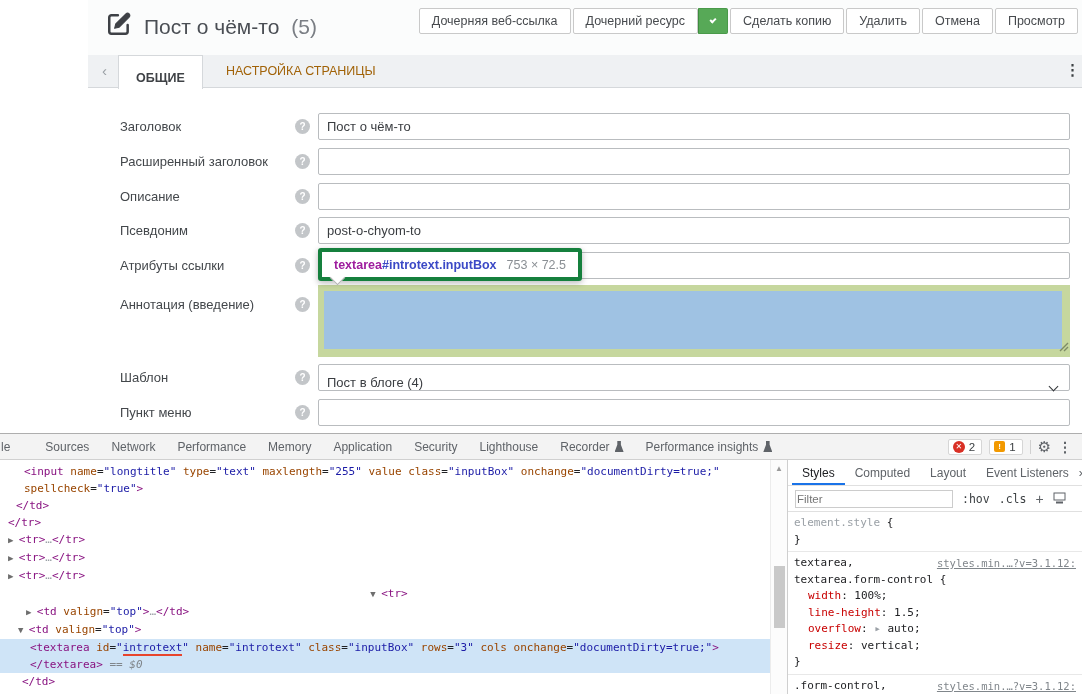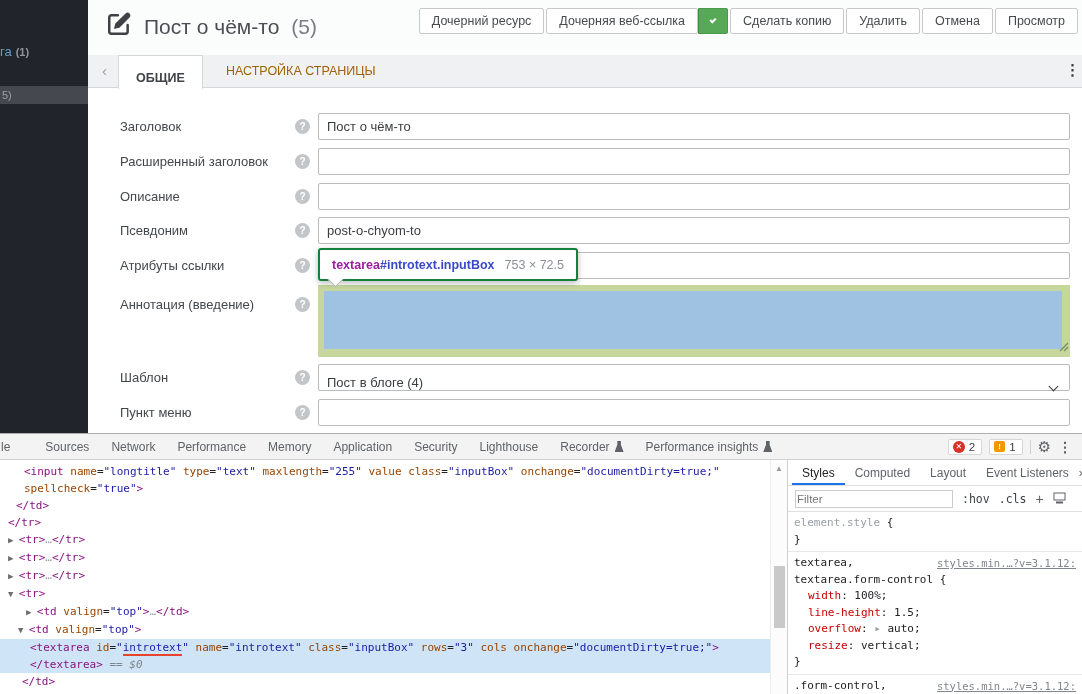--- a/index.html
+++ b/index.html
@@ -33,21 +33,21 @@
   .flabel { position:absolute; left:32px; font-size:13px; color:#43474b; white-space:nowrap; }
   .q { position:absolute; left:207px; width:15px; height:15px; border-radius:50%; background:#c3c6c9; color:#fff; font-size:10px; font-weight:bold; text-align:center; line-height:15px; }
   .inp { position:absolute; left:230px; width:752px; height:27px; border:1px solid #b9bcbf; border-radius:2px; padding:0 8px; font-size:13px; color:#3a3d41; font-family:"Liberation Sans",sans-serif; background:#fff; }
   .sel-box { position:absolute; left:230px; width:752px; height:27px; border:1px solid #b9bcbf; border-radius:2px; padding:0 12px 0 8px; font-size:13px; color:#3a3d41; background:#fff; display:flex; align-items:flex-end; justify-content:space-between; }
   .chevb { width:7px; height:7px; border:solid #33363a; border-width:0 1.6px 1.6px 0; transform:rotate(45deg); margin-top:-4px; }
 
   .hl { position:absolute; left:230px; top:197px; width:752px; height:72px; background:#c6d79e; }
   .hl-in { position:absolute; left:6px; top:6px; right:8px; bottom:8px; background:#9fc2e3; }
   .rz { position:absolute; right:1px; bottom:1px; }
 
-  .tt { position:absolute; left:230px; top:160px; height:33px; background:#fff; border:2px solid #15803d; border-radius:3px; box-shadow:0 2px 6px rgba(0,0,0,.28); display:flex; align-items:center; padding:0 12px; gap:10px; z-index:6; font-size:12.5px; font-weight:bold; white-space:nowrap; }
+  .tt { position:absolute; left:230px; top:160px; height:33px; background:#fff; border:4px solid #15803d; border-radius:3px; box-shadow:0 2px 6px rgba(0,0,0,.28); display:flex; align-items:center; padding:0 12px; gap:10px; z-index:6; font-size:12.5px; font-weight:bold; white-space:nowrap; }
   .tt:after { content:""; position:absolute; left:10px; bottom:-6px; width:10px; height:10px; background:#fff; border-right:1px solid #b3b3b3; border-bottom:1px solid #b3b3b3; transform:rotate(45deg); }
   .tt-tag { color:#9e1d9e; } .tt-sel { color:#3b49c6; } .tt-dim { color:#8a8f94; font-weight:normal; }
 
   
   .devtools { position:absolute; left:0; top:433px; width:1082px; height:261px; background:#fff; border-top:1px solid #aeaeae; }
   .dt-bar { height:26px; background:#f3f3f3; border-bottom:1px solid #d0d0d0; display:flex; align-items:center; }
   .dt-tab { font-size:12px; color:#5f6368; margin:0 11px; white-space:nowrap; display:flex; align-items:center; gap:5px; }
   .dt-tab:first-child { margin-left:1px; margin-right:24px; }
   .flask { display:inline-block; width:9px; height:11px; background:#5f6368; clip-path:polygon(30% 0,70% 0,70% 35%,100% 100%,0 100%,30% 35%); }
   .dt-right { margin-left:auto; display:flex; align-items:center; gap:7px; padding-right:10px; }
@@ -84,37 +84,33 @@
   .sblock { border-bottom:1px solid #e8e8e8; padding:3px 6px; }
   .sl { white-space:nowrap; }
   .slink { float:right; color:#80868b; text-decoration:underline; font-size:10.5px; }
   .tk-prop { color:#c80000; }
 </style>
 </head>
 <body>
 
 <div class="canvas">
 
-  <div class="sidebar">
-    <div class="sb-item"><span>га</span><span class="cnt">(1)</span></div>
-    <div class="sb-sel">5)</div>
-  </div>
 
   <div class="header">
     <div class="title">
       <span><svg width="26" height="26" viewBox="0 0 24 24" fill="none" stroke="#3e4146" stroke-width="2.3" stroke-linecap="round" stroke-linejoin="round">
             <path d="M11 4H5a2 2 0 0 0-2 2v13a2 2 0 0 0 2 2h13a2 2 0 0 0 2-2v-6"></path>
             <path d="M18.4 2.6a2.1 2.1 0 0 1 3 3L12 15l-4 1 1-4z" fill="#3e4146" stroke-width="1"></path>
           </svg></span>
       <span>Пост о чём-то</span>
       <span class="tid">(5)</span>
     </div>
     <div class="actions" id="actions">
+        <div class="btn">Дочерняя веб-ссылка</div>
         <div class="btn">Дочерний ресурс</div>
-        <div class="btn">Дочерняя веб-ссылка</div>
         <div class="btn caret">
           <span class="chevw"></span>
         </div>
         <div class="btn">Сделать копию</div>
         <div class="btn">Удалить</div>
         <div class="btn">Отмена</div>
         <div class="btn">Просмотр</div>
       </div>
     <div class="tabstrip">
       <span class="tab-chevron">‹</span>
@@ -222,21 +218,21 @@
     <div class="dt-body">
       <div class="el-pane">
         <div id="dom-lines">
             <div class="cl" style="padding-left: 24px;"><span class="tk-t">&lt;input</span><span class="tk-a"> name</span><span class="tk-p">=</span><span class="tk-v">"longtitle"</span><span class="tk-a"> type</span><span class="tk-p">=</span><span class="tk-v">"text"</span><span class="tk-a"> maxlength</span><span class="tk-p">=</span><span class="tk-v">"255"</span><span class="tk-a"> value</span><span class="tk-a"> class</span><span class="tk-p">=</span><span class="tk-v">"inputBox"</span><span class="tk-a"> onchange</span><span class="tk-p">=</span><span class="tk-v">"documentDirty=true;"</span></div>
             <div class="cl" style="padding-left: 24px;"><span class="tk-a">spellcheck</span><span class="tk-p">=</span><span class="tk-v">"true"</span><span class="tk-t">&gt;</span></div>
             <div class="cl" style="padding-left: 16px;"><span class="tk-t">&lt;/td&gt;</span></div>
             <div class="cl" style="padding-left: 8px;"><span class="tk-t">&lt;/tr&gt;</span></div>
             <div class="cl" style="padding-left: 8px;"><span class="tk-ar">▶ </span><span class="tk-t">&lt;tr&gt;</span><span class="tk-g">…</span><span class="tk-t">&lt;/tr&gt;</span></div>
             <div class="cl" style="padding-left: 8px;"><span class="tk-ar">▶ </span><span class="tk-t">&lt;tr&gt;</span><span class="tk-g">…</span><span class="tk-t">&lt;/tr&gt;</span></div>
             <div class="cl" style="padding-left: 8px;"><span class="tk-ar">▶ </span><span class="tk-t">&lt;tr&gt;</span><span class="tk-g">…</span><span class="tk-t">&lt;/tr&gt;</span></div>
-            <div class="cl" style="padding-left: 8px;"><span class="tk-ar">▼ </span><span class="tk-t">&lt;tr&gt;</span></div>
+            <div class="cl" style="padding-left: 8px; text-align: center;"><span class="tk-ar">▼ </span><span class="tk-t">&lt;tr&gt;</span></div>
             <div class="cl" style="padding-left: 26px;"><span class="tk-ar">▶ </span><span class="tk-t">&lt;td</span><span class="tk-a"> valign</span><span class="tk-p">=</span><span class="tk-v">"top"</span><span class="tk-t">&gt;</span><span class="tk-g">…</span><span class="tk-t">&lt;/td&gt;</span></div>
             <div class="cl" style="padding-left: 18px;"><span class="tk-ar">▼ </span><span class="tk-t">&lt;td</span><span class="tk-a"> valign</span><span class="tk-p">=</span><span class="tk-v">"top"</span><span class="tk-t">&gt;</span></div>
             <div class="cl sel" style="padding-left: 30px;"><span class="tk-t">&lt;textarea</span><span class="tk-a"> id</span><span class="tk-p">=</span><span class="tk-v">"</span><span class="tk-u">introtext</span><span class="tk-v">"</span><span class="tk-a"> name</span><span class="tk-p">=</span><span class="tk-v">"introtext"</span><span class="tk-a"> class</span><span class="tk-p">=</span><span class="tk-v">"inputBox"</span><span class="tk-a"> rows</span><span class="tk-p">=</span><span class="tk-v">"3"</span><span class="tk-a"> cols</span><span class="tk-a"> onchange</span><span class="tk-p">=</span><span class="tk-v">"documentDirty=true;"</span><span class="tk-t">&gt;</span></div>
             <div class="cl sel" style="padding-left: 30px;"><span class="tk-t">&lt;/textarea&gt;</span><span class="tk-i"> == $0</span></div>
             <div class="cl" style="padding-left: 22px;"><span class="tk-t">&lt;/td&gt;</span></div>
             <div class="cl" style="padding-left: 12px;"><span class="tk-t">&lt;/tr&gt;</span></div>
           </div>
       </div>
       <div class="el-scroll">
         <div class="sb-up">▲</div>

